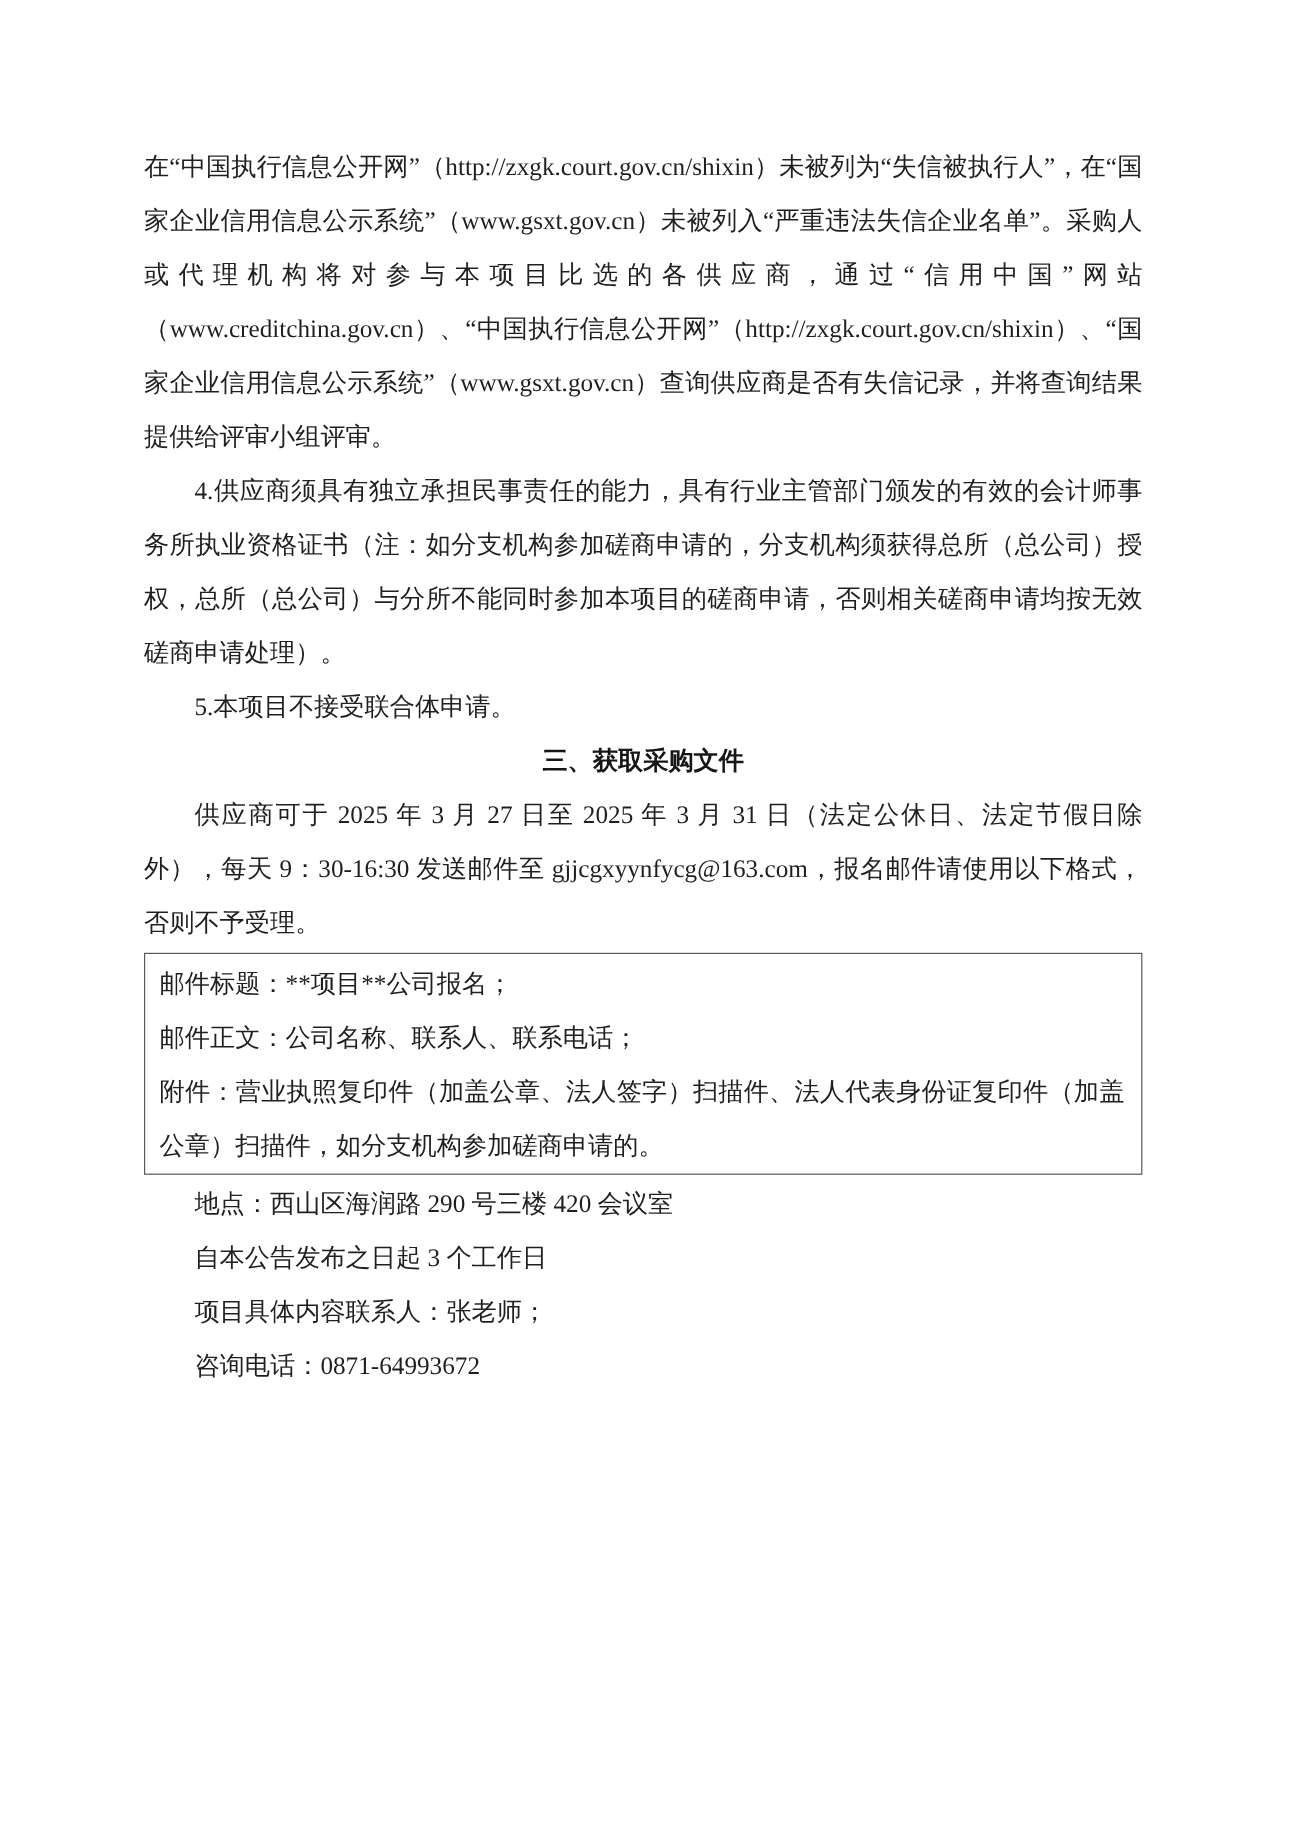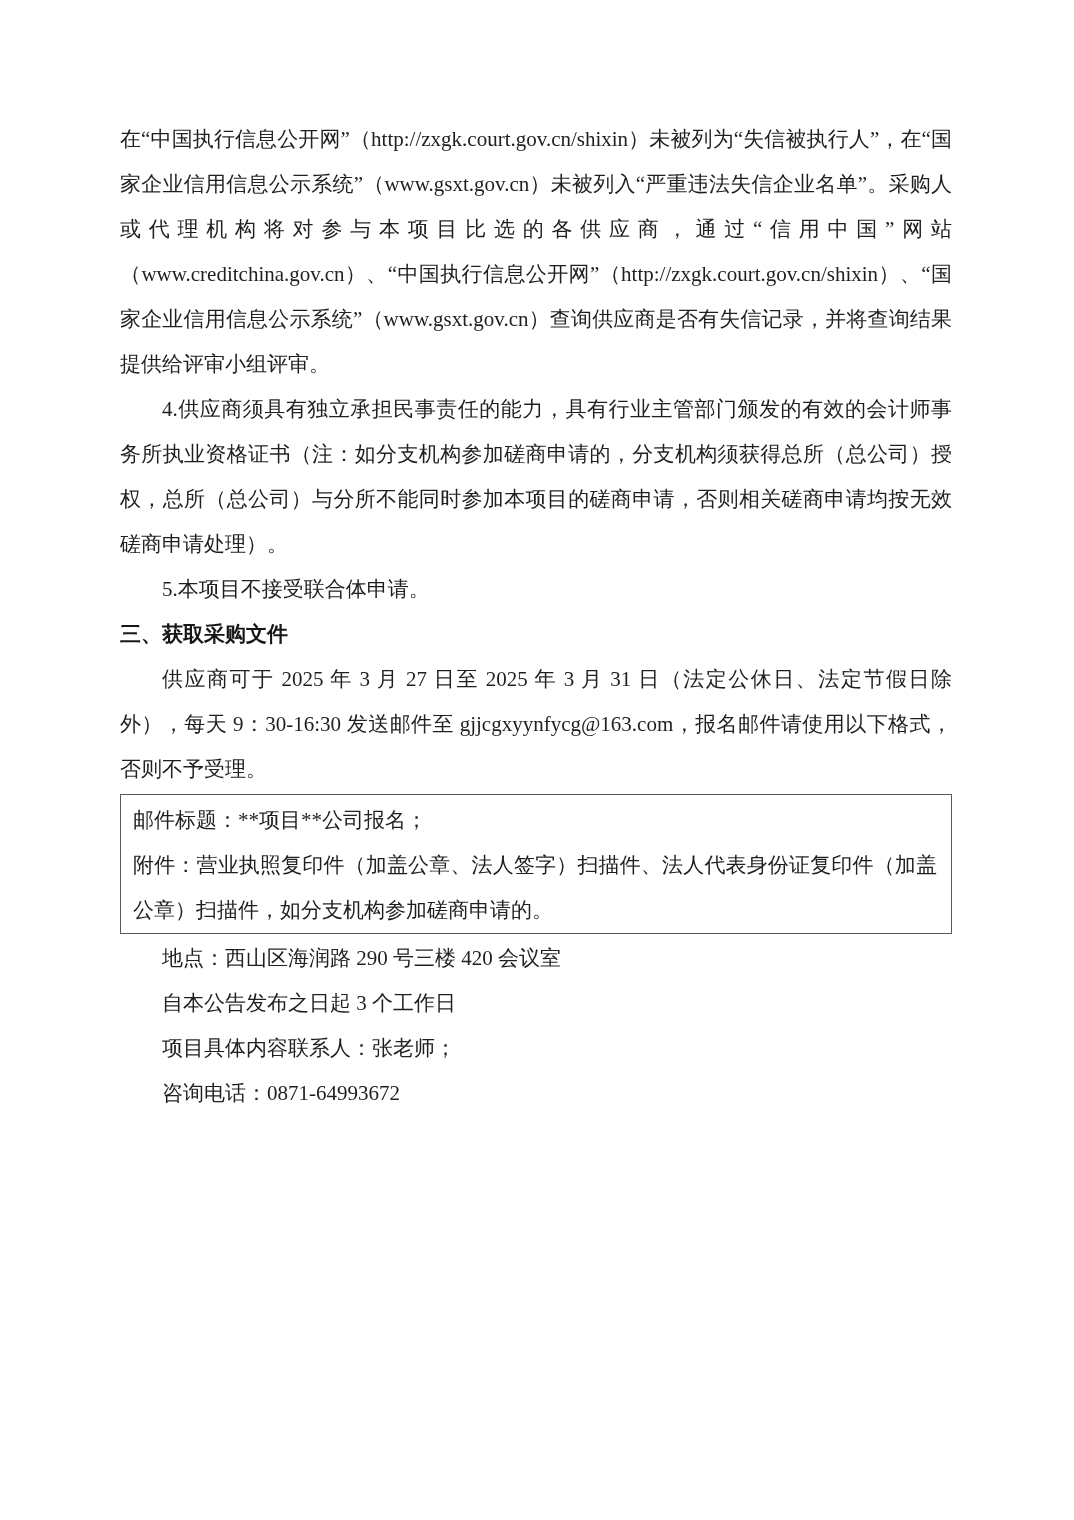--- a/index.html
+++ b/index.html
@@ -26,21 +26,21 @@
     text-justify: inter-character;
   }
   .indent {
     text-indent: 2em;
   }
   .section-heading {
     margin: 0;
     font-size: 21px;
     line-height: 45px;
     font-weight: 700;
-    text-align: left;
+    text-align: center;
     color: #161616;
   }
   .email-box {
     border: 1px solid #595959;
     margin: 2px 0;
     padding: 3px 14px 0 12px;
   }
 </style>
 </head>
 <body>
@@ -52,20 +52,21 @@
   <p class="indent">4.供应商须具有独立承担民事责任的能力，具有行业主管部门颁发的有效的会计师事务所执业资格证书（注：如分支机构参加磋商申请的，分支机构须获得总所（总公司）授权，总所（总公司）与分所不能同时参加本项目的磋商申请，否则相关磋商申请均按无效磋商申请处理）。</p>
 
   <p class="indent">5.本项目不接受联合体申请。</p>
 
   <h3 class="section-heading">三、获取采购文件</h3>
 
   <p class="indent">供应商可于 2025 年 3 月 27 日至 2025 年 3 月 31 日（法定公休日、法定节假日除外），每天 9：30-16:30 发送邮件至 gjjcgxyynfycg@163.com，报名邮件请使用以下格式，否则不予受理。</p>
 
   <div class="email-box">
     <p>邮件标题：**项目**公司报名；</p>
+    <p>邮件正文：公司名称、联系人、联系电话；</p>
     <p>附件：营业执照复印件（加盖公章、法人签字）扫描件、法人代表身份证复印件（加盖公章）扫描件，如分支机构参加磋商申请的。</p>
   </div>
 
 
 
   <p class="indent">地点：西山区海润路 290 号三楼 420 会议室</p>
 
 
   <p class="indent">自本公告发布之日起 3 个工作日</p>
 

